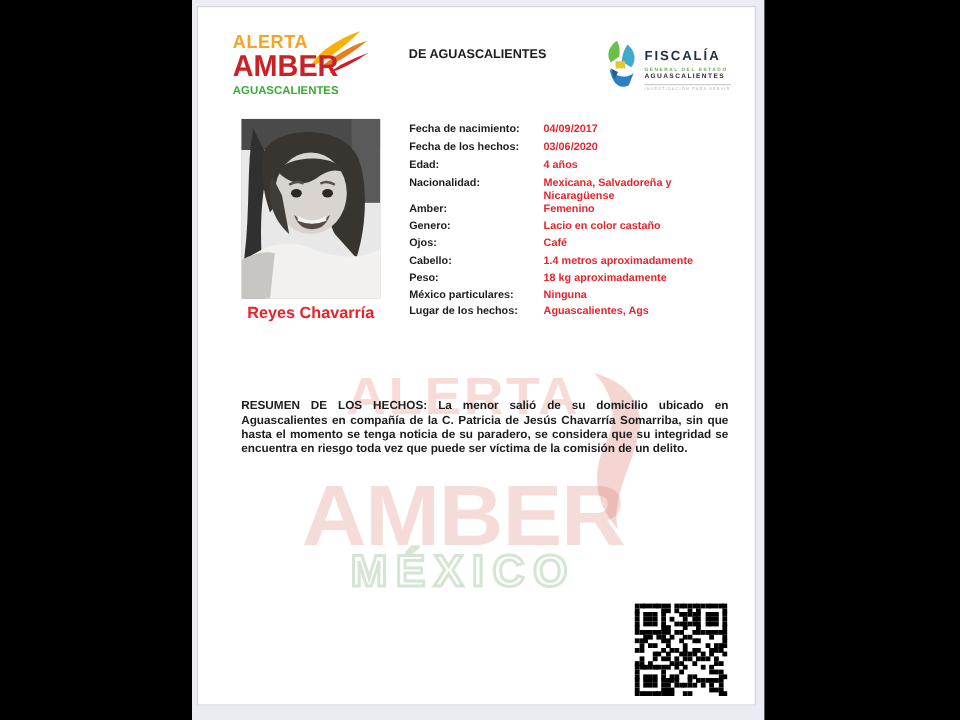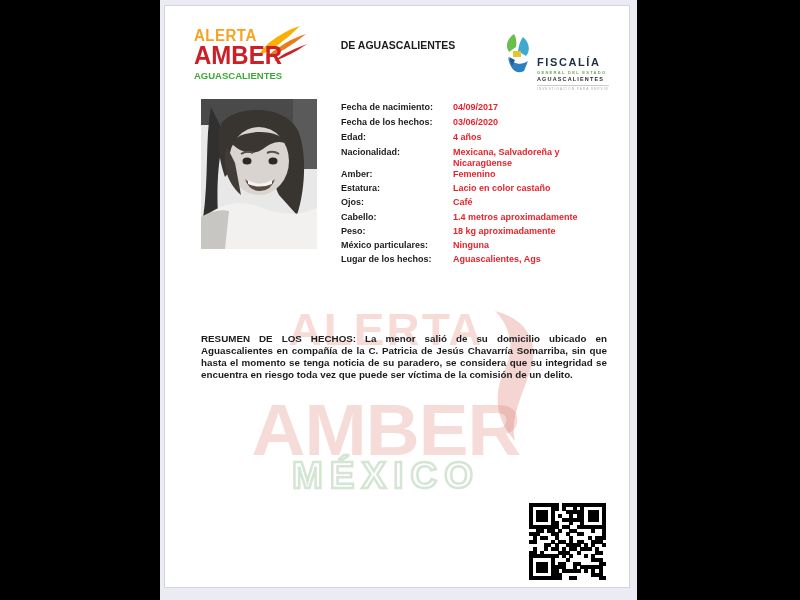--- a/index.html
+++ b/index.html
@@ -11,21 +11,21 @@
   
   .amber-logo{position:absolute;left:29px;top:22px;width:110px;line-height:1;z-index:3;}
   .amber-logo .l1{color:#f6a41f;font-weight:bold;font-size:15px;letter-spacing:.5px;transform:scaleY(1.05);}
   .amber-logo .l2{color:#cb2026;font-weight:bold;font-size:24px;letter-spacing:0;margin-top:1px;transform:scaleY(1.05);}
   .amber-logo .l3{color:#3aaa35;font-weight:bold;font-size:9.5px;margin-top:3px;letter-spacing:0;}
   .amber-swoosh{position:absolute;left:62px;top:-6px;z-index:-1;}
   .header-title{position:absolute;left:0;top:33px;width:466px;text-align:center;
                 font-weight:bold;color:#1c1c1c;font-size:10.5px;line-height:12px;z-index:3;}
   .fge-logo{position:absolute;left:336px;top:24px;width:125px;z-index:3;}
   .fge-mark{position:absolute;left:0;top:3px;}
-  .fge-text{position:absolute;left:36px;top:12px;line-height:1;margin-top:15px;}
+  .fge-text{position:absolute;left:36px;top:12px;line-height:1;}
   .fge-text .n{color:#1c3144;font-weight:bold;font-size:11px;letter-spacing:1.6px;}
   .fge-text .s1{color:#6aa84f;font-size:4px;letter-spacing:1.3px;margin-top:2.5px;font-weight:bold;}
   .fge-text .s2{color:#2a2a34;font-size:5.5px;letter-spacing:1.15px;margin-top:2px;font-weight:bold;}
   .fge-text .s3{color:#aaaaaa;font-size:3.2px;letter-spacing:1px;margin-top:3px;border-top:.5px solid #ccc;padding-top:1.5px;}
   
   .photo{position:absolute;left:36px;top:93px;width:116px;height:150px;background:#c9c9c9;
          overflow:hidden;z-index:3;}
   .name{position:absolute;left:20px;top:248px;width:148px;text-align:center;color:#e8232b;
         font-weight:bold;font-size:13.5px;line-height:14.5px;z-index:3;}
   
@@ -115,20 +115,21 @@
         <ellipse cx="72" cy="62" rx="4.5" ry="3.5" fill="#2c2824"></ellipse>
         <path d="M40 55 q6 -4 12 -1" stroke="#55504a" stroke-width="2" fill="none"></path>
         <path d="M66 54 q6 -3 12 1" stroke="#55504a" stroke-width="2" fill="none"></path>
         <path d="M44 80 q15 14 30 0 q-4 12 -15 12 q-11 0 -15 -12 Z" fill="#5a4a44"></path>
         <path d="M47 81 q12 7 24 0 l0 4 q-12 5 -24 0 Z" fill="#f4f2f0"></path>
         <path d="M0 150 L0 120 C20 104 40 100 58 108 C80 116 100 118 116 108 L116 150 Z" fill="#f2f1ef"></path>
         <path d="M0 150 L0 118 C10 112 20 110 28 112 L24 150 Z" fill="#c8c6c2"></path>
       </svg>
     </div>
     <div class="name">
+      <div>Reyes Chavarría</div>
     </div>
 
     <div class="frow" style="top:96px">
         <span class="lab">Fecha de nacimiento:</span>
         <span class="val">04/09/2017</span>
       </div>
     <div class="frow" style="top:111px">
         <span class="lab">Fecha de los hechos:</span>
         <span class="val">03/06/2020</span>
       </div>
@@ -138,21 +139,21 @@
       </div>
     <div class="frow" style="top:141px">
         <span class="lab">Nacionalidad:</span>
         <span class="val">Mexicana, Salvadoreña y Nicaragüense</span>
       </div>
     <div class="frow" style="top:163px">
         <span class="lab">Amber:</span>
         <span class="val">Femenino</span>
       </div>
     <div class="frow" style="top:177px">
-        <span class="lab">Estatura:</span>
+        <span class="lab">Genero:</span>
         <span class="val">Lacio en color castaño</span>
       </div>
     <div class="frow" style="top:191px">
         <span class="lab">Ojos:</span>
         <span class="val">Café</span>
       </div>
     <div class="frow" style="top:206px">
         <span class="lab">Cabello:</span>
         <span class="val">1.4 metros aproximadamente</span>
       </div>

